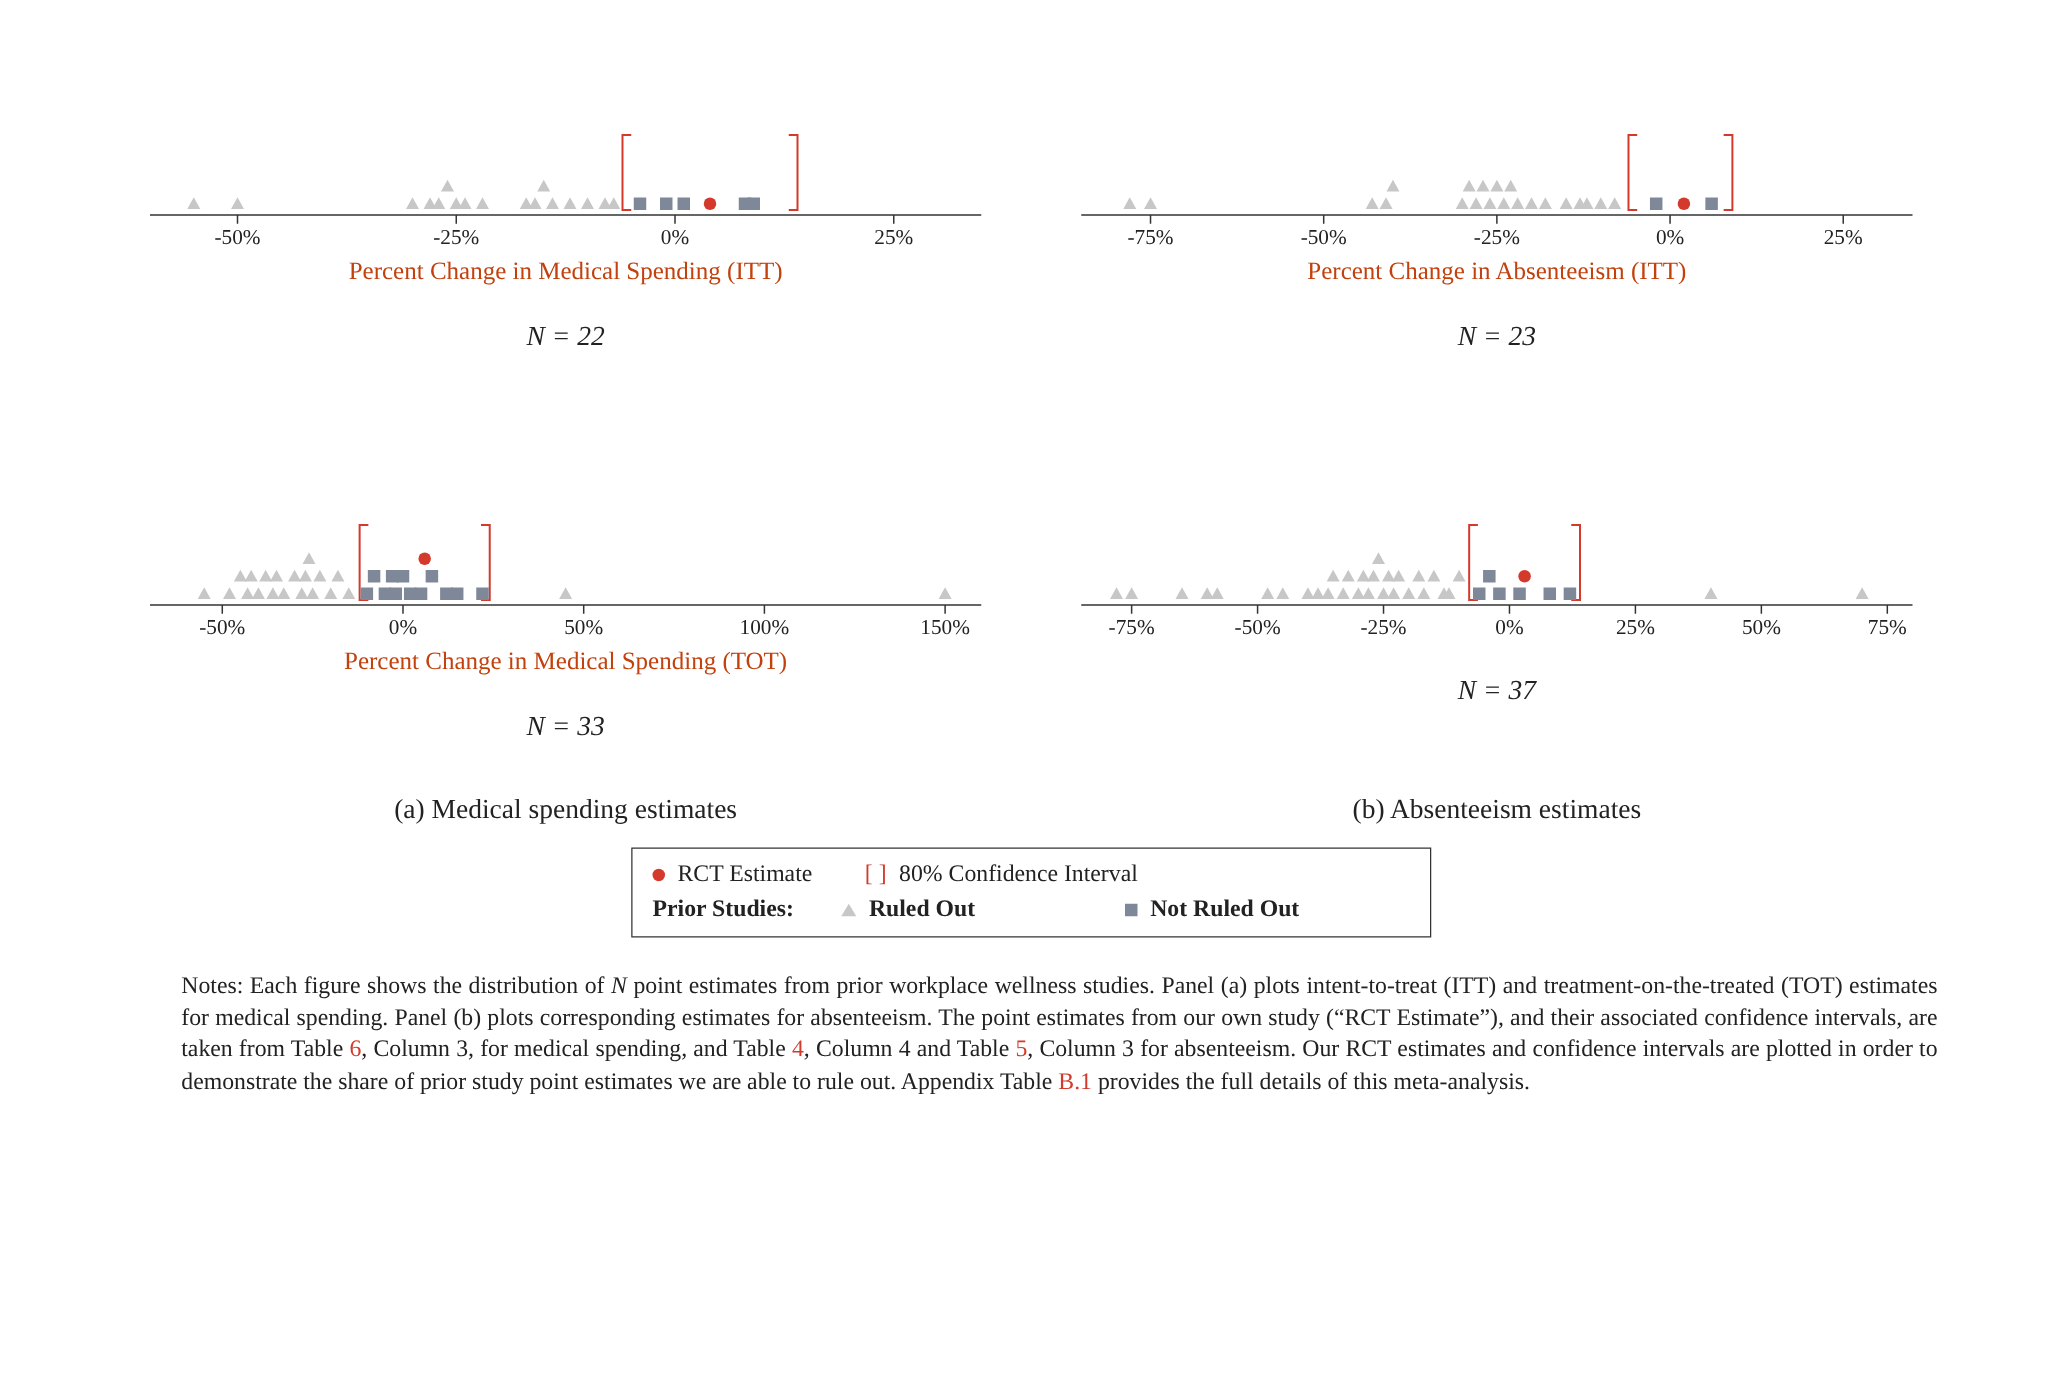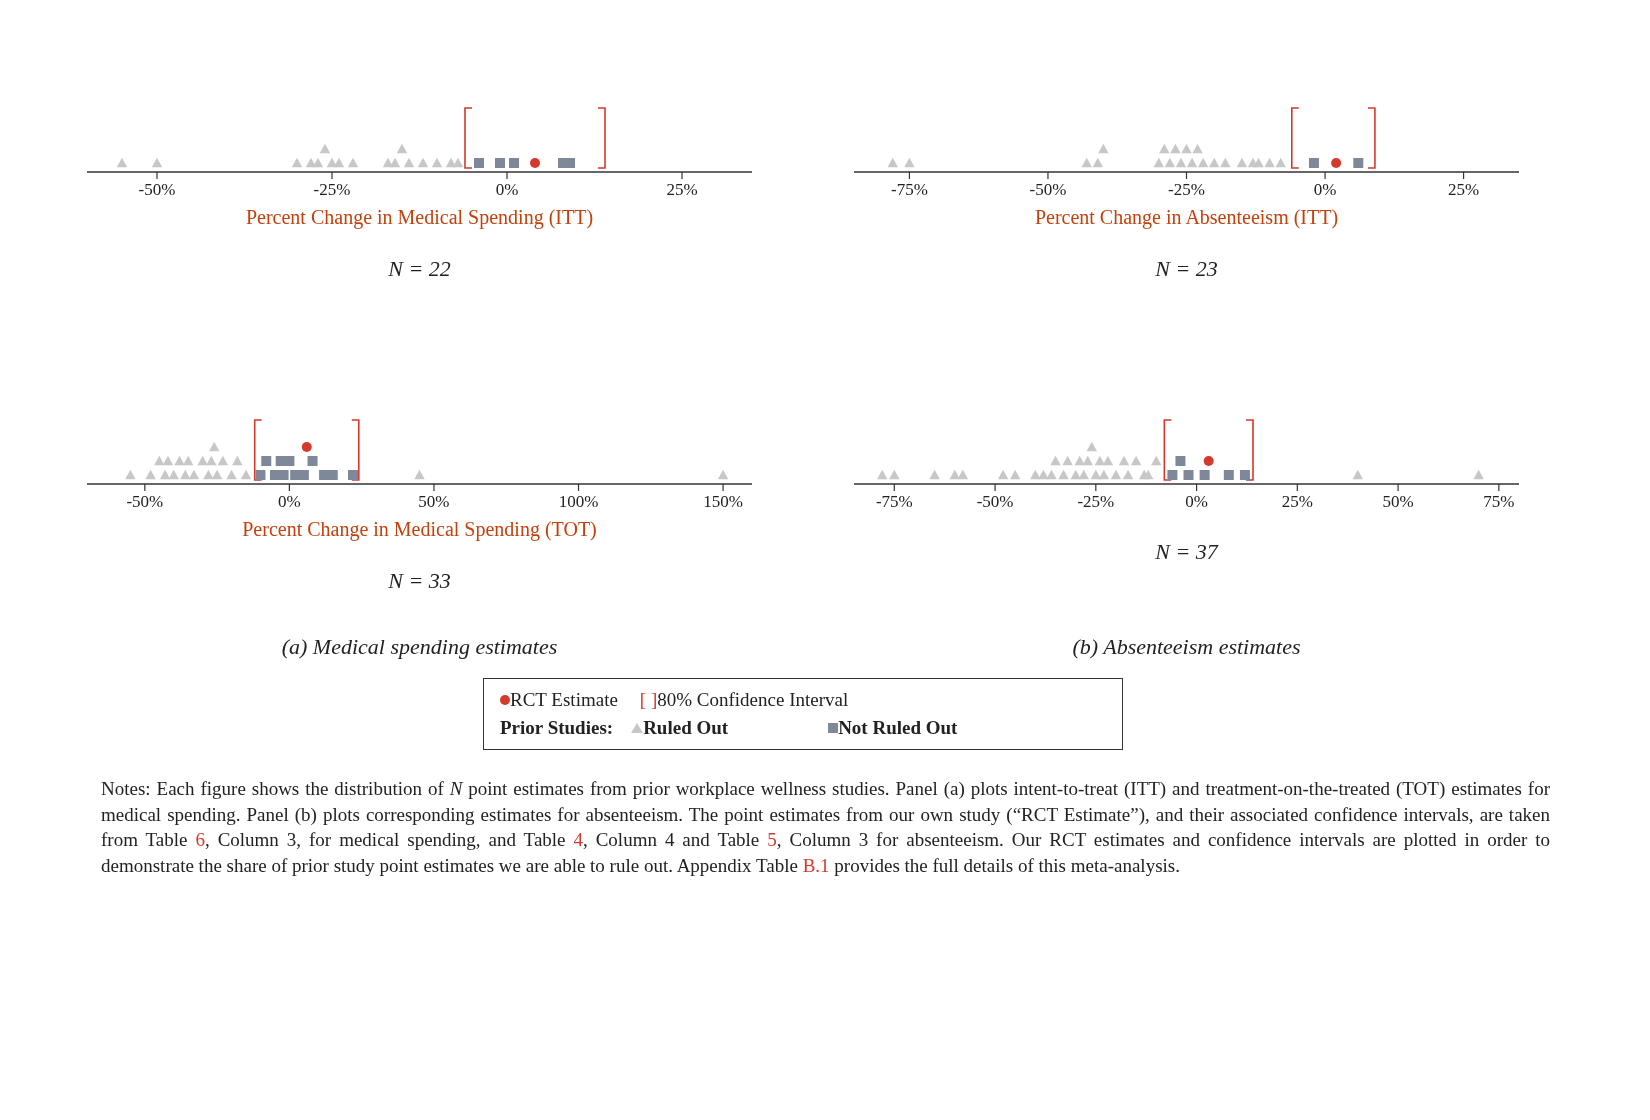--- a/index.html
+++ b/index.html
@@ -7,21 +7,21 @@
     padding: 0;
     background: #fff;
     font-family: "Times New Roman", Times, serif;
     color: #111;
   }
   .page {
     width: 1650px;
     height: 968px;
     position: relative;
     box-sizing: border-box;
-    padding: 60px 100px 30px 56px;
+    padding: 60px 100px 30px 100px;
   }
   .panels {
     display: grid;
     grid-template-columns: 1fr 1fr;
     grid-template-rows: auto auto;
     column-gap: 40px;
     row-gap: 90px;
   }
   .panel {
     position: relative;
@@ -50,37 +50,37 @@
     margin-top: 27px;
     font-style: italic;
     color: #222;
   }
   .nlabel .N { font-style: italic; }
   .col-captions {
     display: grid;
     grid-template-columns: 1fr 1fr;
     column-gap: 40px;
     margin-top: 40px;
-    font-style: italic;
   }
   .col-caption {
     text-align: center;
     font-size: 22px;
     color: #222;
   }
   .legend-box {
     margin: 18px auto 0 auto;
     border: 1px solid #333;
     width: 640px;
     padding: 10px 16px 10px 16px;
     box-sizing: border-box;
   }
   .legend-row {
     display: flex;
     align-items: center;
+    gap: 10px;
     font-size: 19px;
     color: #222;
     justify-content: flex-start;
   }
   .legend-row + .legend-row { margin-top: 6px; font-weight: bold; }
   .rct-dot {
     width: 10px; height: 10px; border-radius: 50%;
     background: #d43a2b;
     display: inline-block;
   }

